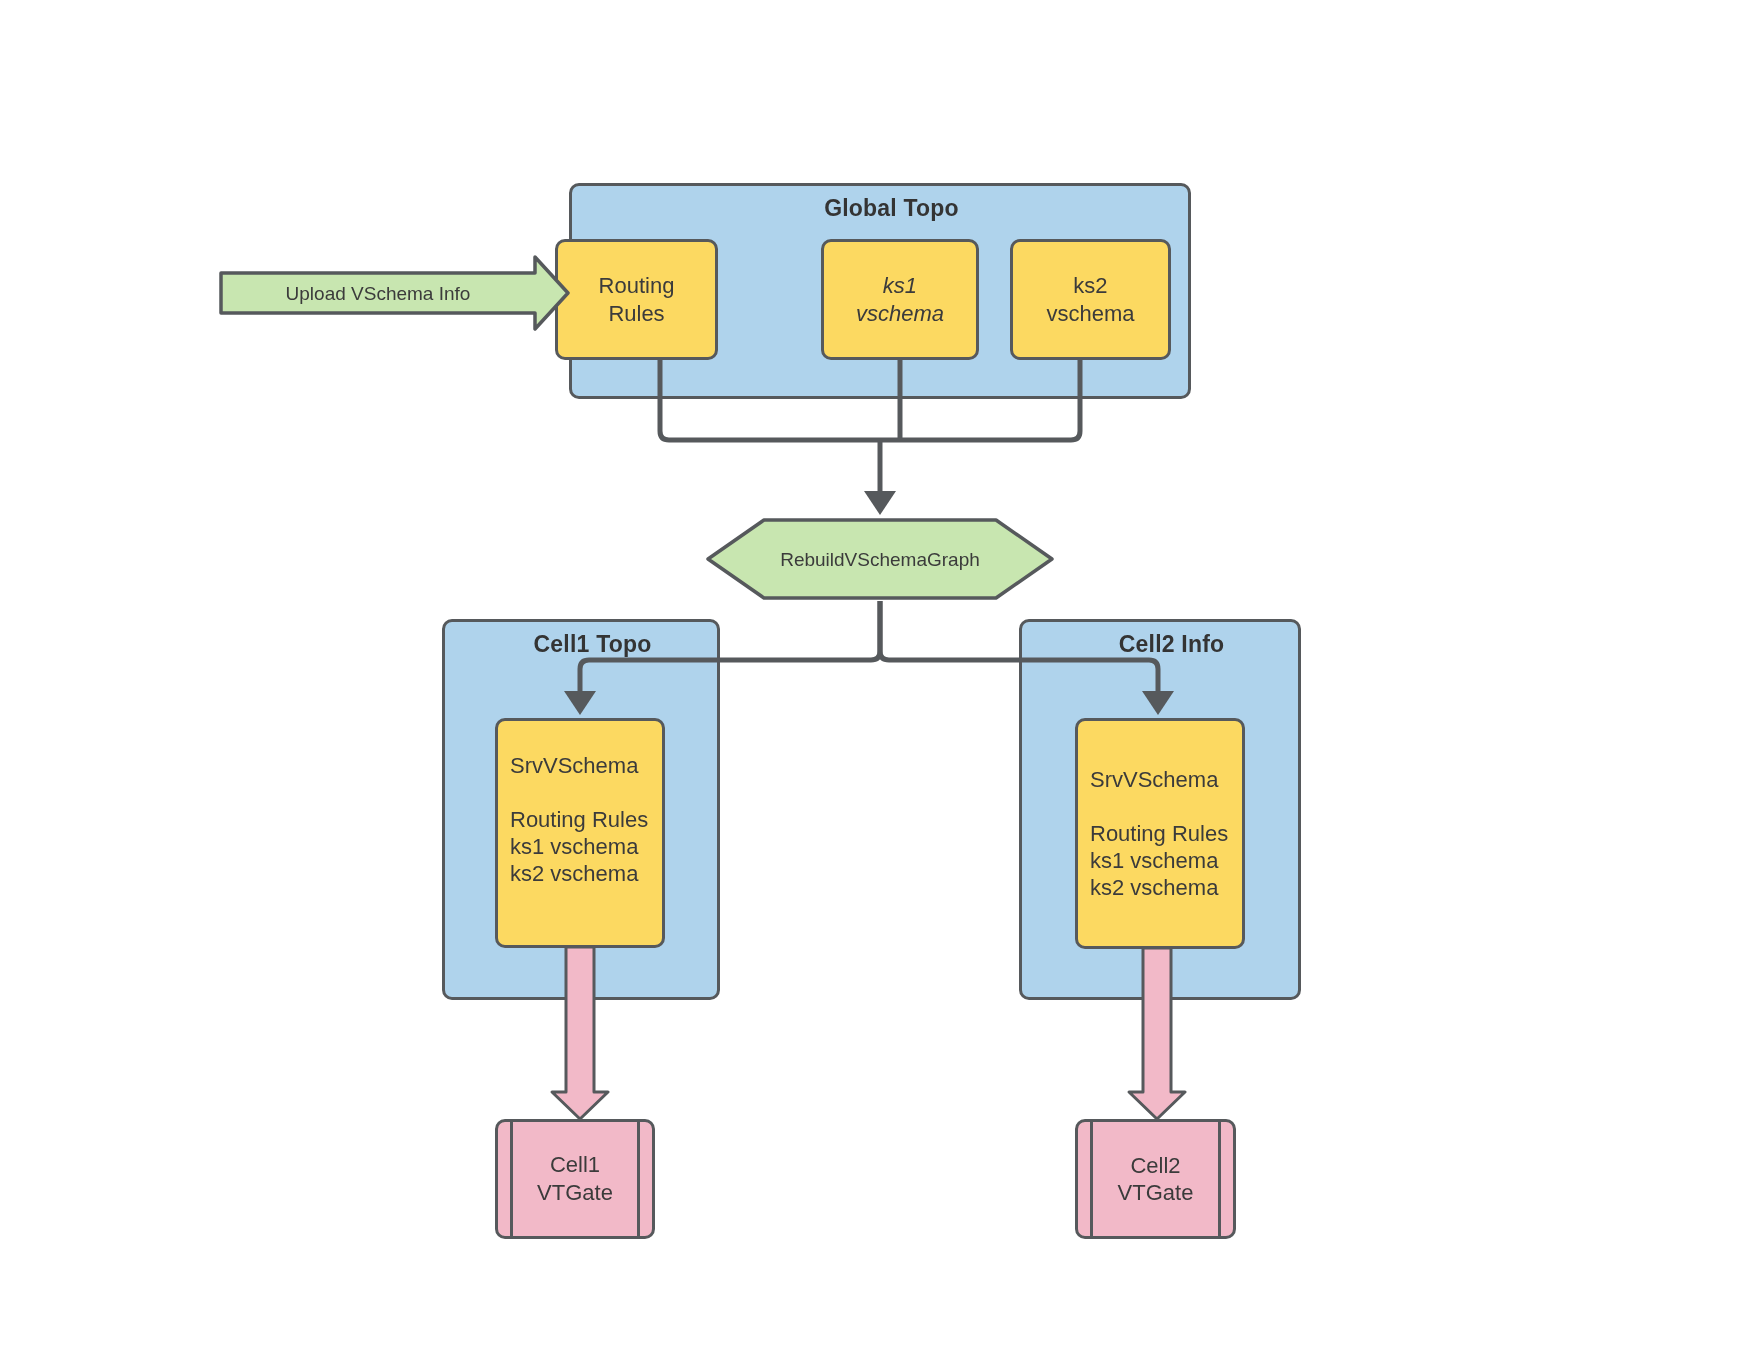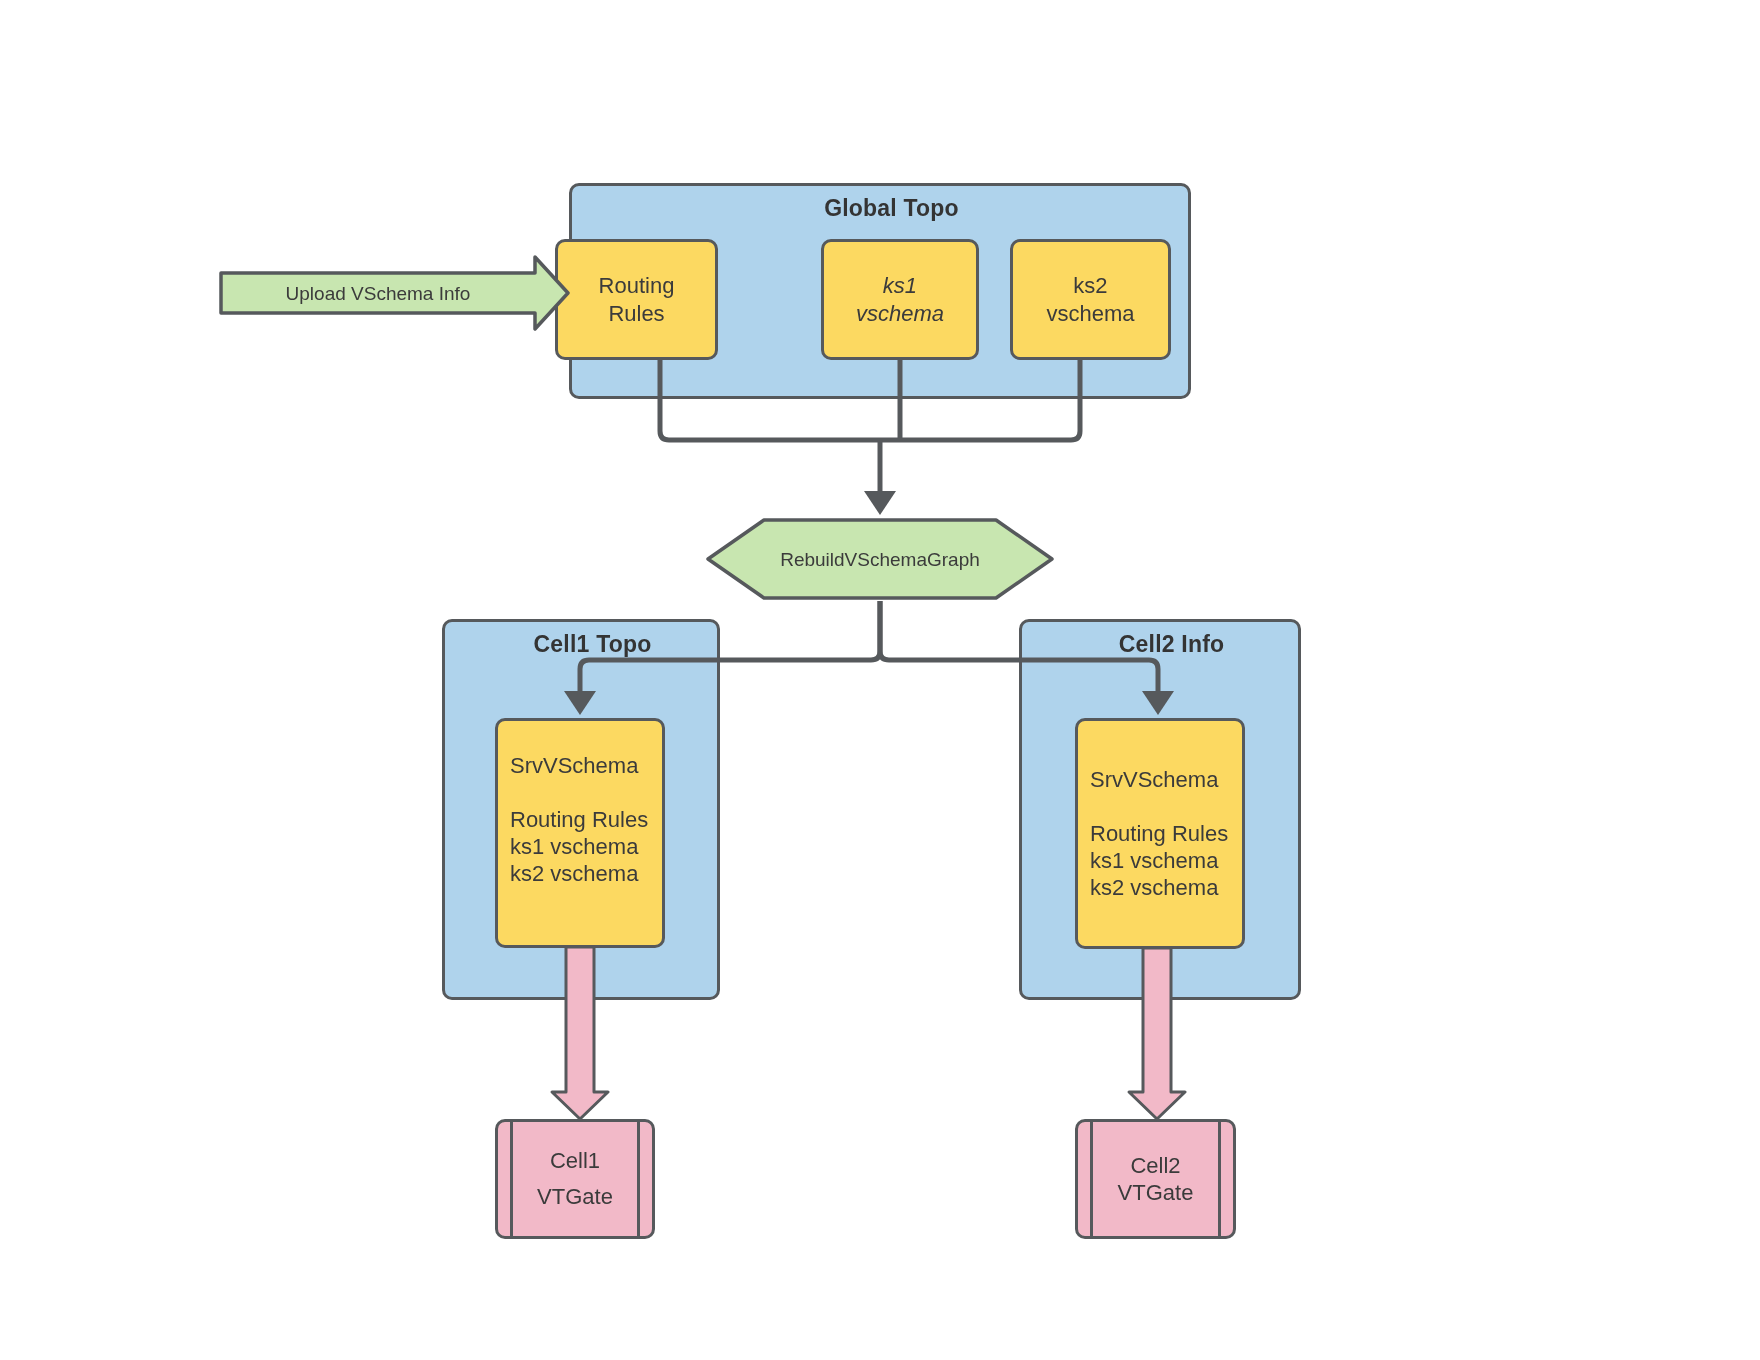--- a/index.html
+++ b/index.html
@@ -95,21 +95,21 @@
     <div class="srv-text">SrvVSchema
 
 Routing Rules
 ks1 vschema
 ks2 vschema</div>
   </div>
 
   <div class="box pinkbg" style="left:495px; top:1119px; width:160px; height:120px;">
     <div class="vtgate-bar left"></div>
     <div class="vtgate-bar right"></div>
-    <div class="node-label" style="line-height:36px;border-radius:15px;">Cell1
+    <div class="node-label" style="line-height:28px;border-radius:15px;">Cell1
 VTGate</div>
   </div>
   <div class="box pinkbg" style="left:1075px; top:1119px; width:161px; height:120px;">
     <div class="vtgate-bar left"></div>
     <div class="vtgate-bar right"></div>
     <div class="node-label" style="line-height:27px;">Cell2
 VTGate</div>
   </div>
 
   <svg class="connector-layer" width="1760" height="1360" viewBox="0 0 1760 1360">

